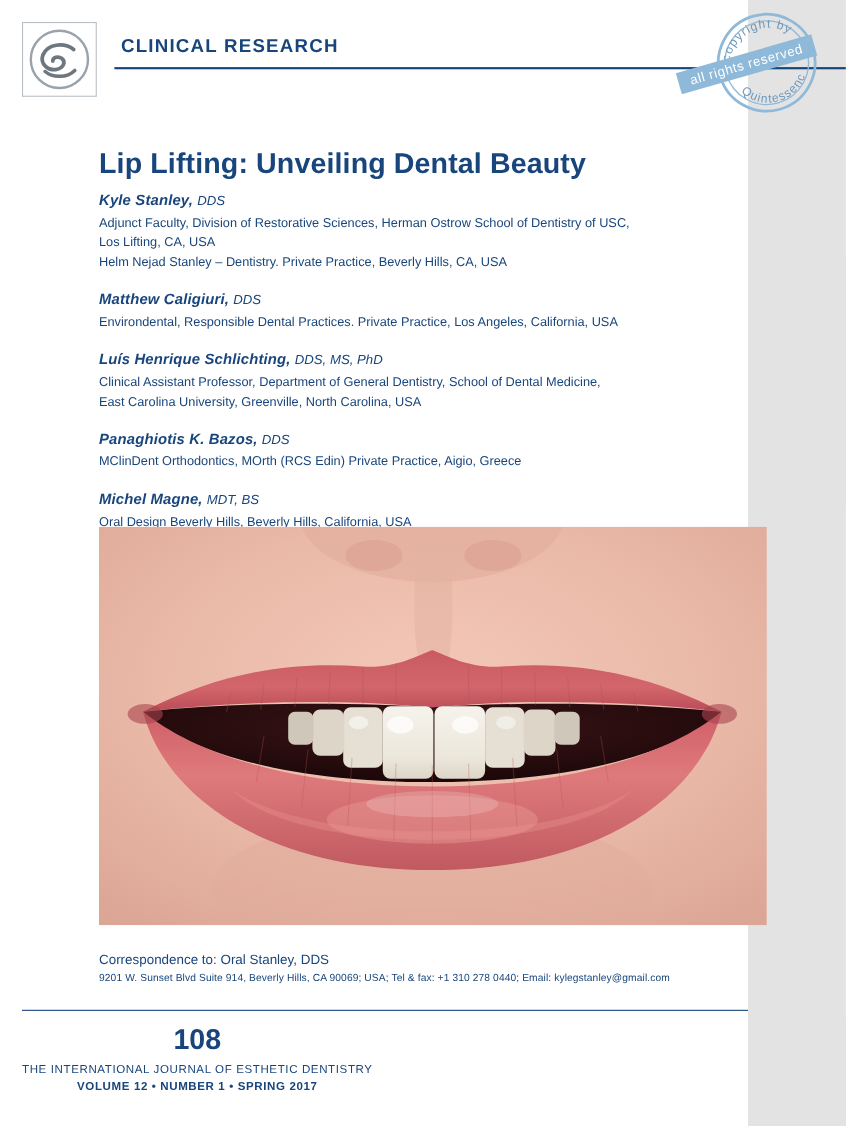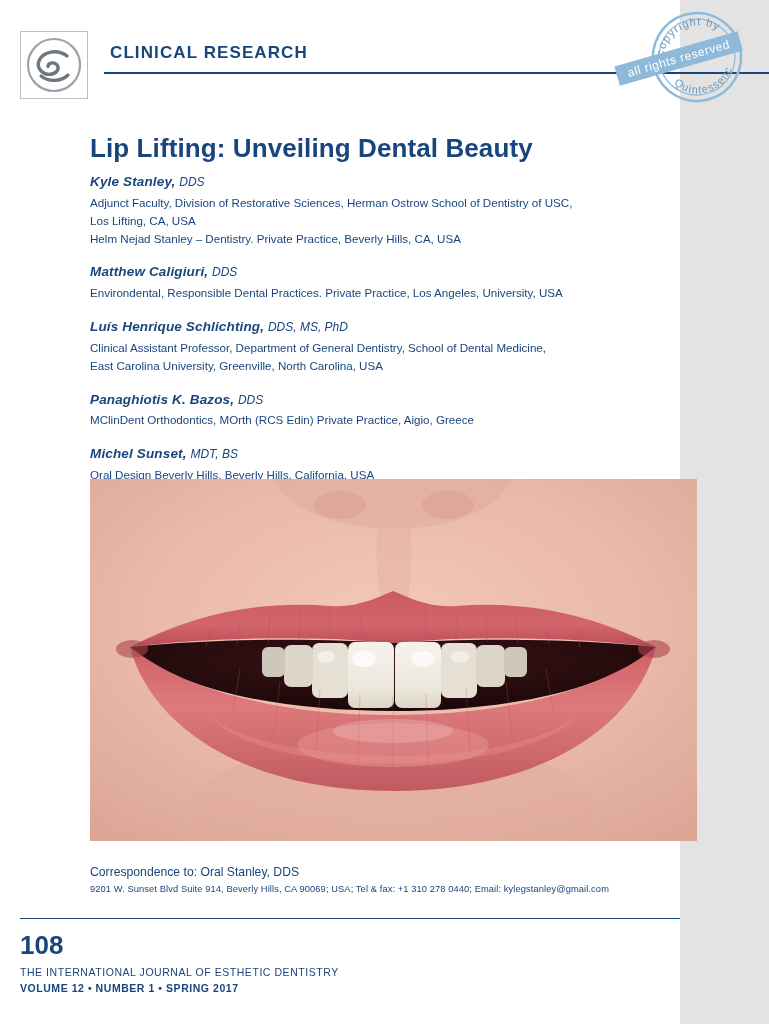--- a/index.html
+++ b/index.html
@@ -31,21 +31,21 @@
     left: 0;
     width: 680px;
     height: 1024px;
     background: #ffffff;
     z-index: 1;
   }
 
   
   .header {
     position: absolute;
-    top: 11px;
+    top: 0;
     left: 0;
     width: 769px;
     height: 96px;
     z-index: 3;
   }
   .logo-box {
     position: absolute;
     left: 20px;
     top: 20px;
     width: 68px;
@@ -168,20 +168,21 @@
     width: 660px;
     height: 1px;
     background: #18457c;
     z-index: 4;
   }
   .footer {
     position: absolute;
     left: 20px;
     top: 932px;
     z-index: 4;
+    text-align: center;
   }
   .page-number {
     font-size: 26px;
     font-weight: 700;
     color: #18457c;
     line-height: 1.05;
     margin-bottom: 6px;
   }
   .journal-name {
     font-size: 10.5px;
@@ -246,21 +247,21 @@
     <div class="affil">Adjunct Faculty, Division of Restorative Sciences, Herman Ostrow School of Dentistry of USC,</div>
     <div class="affil">Los Lifting, CA, USA</div>
     <div class="affil">Helm Nejad Stanley – Dentistry. Private Practice, Beverly Hills, CA, USA</div>
   </div>
 
   <div class="author-block">
     <div class="author-line">
       <span class="author-name">Matthew Caligiuri,</span>
       <span class="author-degrees">DDS</span>
     </div>
-    <div class="affil">Environdental, Responsible Dental Practices. Private Practice, Los Angeles, University, USA</div>
+    <div class="affil">Environdental, Responsible Dental Practices. Private Practice, Los Angeles, California, USA</div>
   </div>
 
   <div class="author-block">
     <div class="author-line">
       <span class="author-name">Luís Henrique Schlichting,</span>
       <span class="author-degrees">DDS, MS, PhD</span>
     </div>
     <div class="affil">Clinical Assistant Professor, Department of General Dentistry, School of Dental Medicine,</div>
     <div class="affil">East Carolina University, Greenville, North Carolina, USA</div>
   </div>
@@ -268,21 +269,21 @@
   <div class="author-block">
     <div class="author-line">
       <span class="author-name">Panaghiotis K. Bazos,</span>
       <span class="author-degrees">DDS</span>
     </div>
     <div class="affil">MClinDent Orthodontics, MOrth (RCS Edin) Private Practice, Aigio, Greece</div>
   </div>
 
   <div class="author-block">
     <div class="author-line">
-      <span class="author-name">Michel Sunset,</span>
+      <span class="author-name">Michel Magne,</span>
       <span class="author-degrees">MDT, BS</span>
     </div>
     <div class="affil">Oral Design Beverly Hills, Beverly Hills, California, USA</div>
   </div>
 
 </div>
 
 <div class="figure">
   <svg class="lips-svg" viewBox="0 0 607 362" preserveAspectRatio="none">
     <defs>

